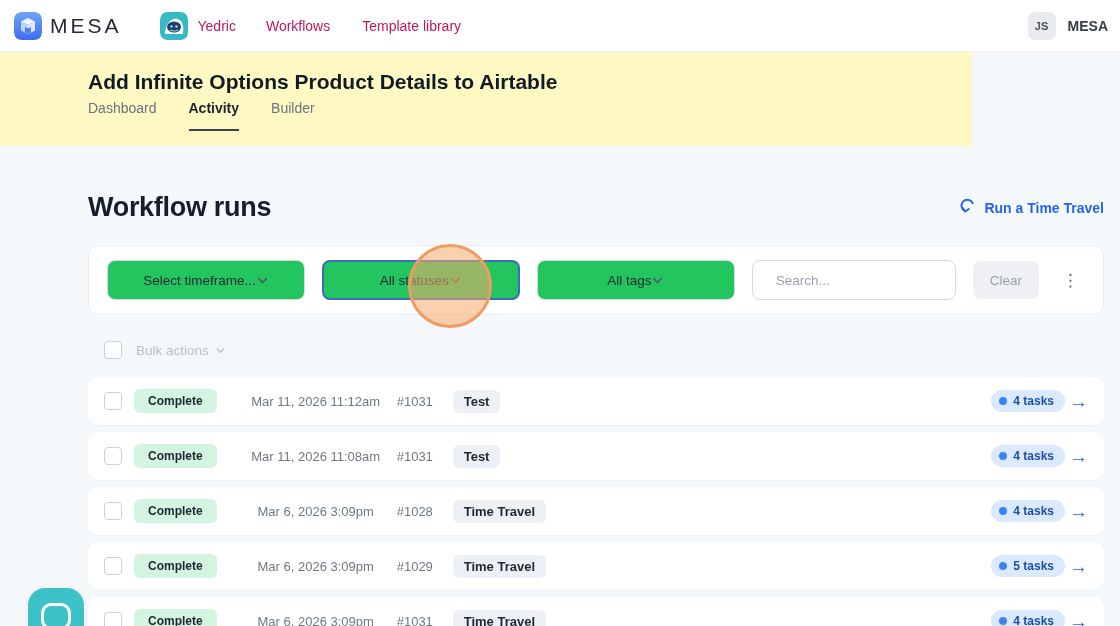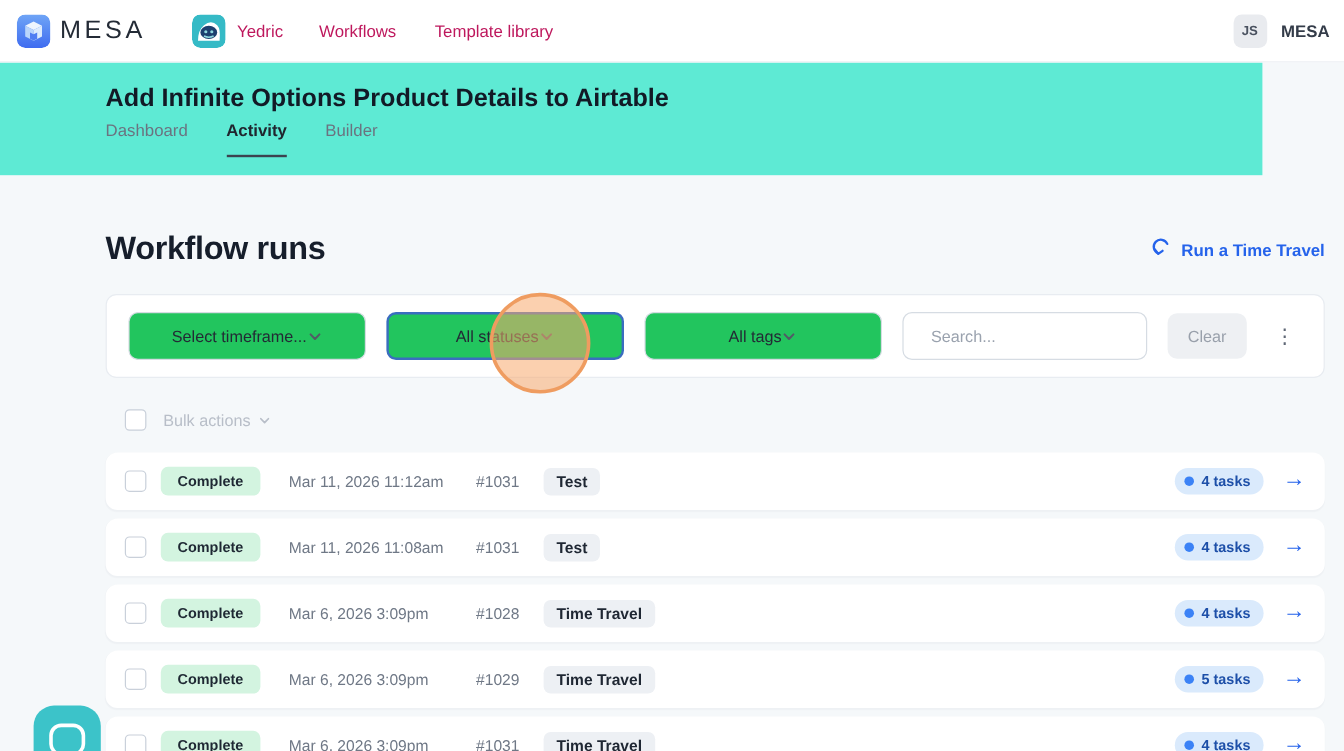--- a/index.html
+++ b/index.html
@@ -13,21 +13,21 @@
   .brand-text { font-size:21px; font-weight:500; letter-spacing:3px; color:#242b36; }
   .nav-account { display:flex; align-items:center; gap:10px; margin-right:30px; }
   .nav-link { font-size:14px; font-weight:500; color:#be185d; margin-right:32px; cursor:pointer; }
   .nav-right { margin-left:auto; display:flex; align-items:center; gap:12px; }
   .js-badge { width:28px; height:28px; border-radius:7px; background:#e9ebef; color:#4a5260;
     font-size:11px; font-weight:700; display:flex; align-items:center; justify-content:center; }
   .org-label { font-size:14px; font-weight:600; color:#343c49; padding-right:2px; }
   .logo-box, .avatar-box { width:28px; height:28px; border-radius:7px; flex:0 0 auto; }
 
   
-  .page-header { position:absolute; top:52px; left:0; width:1052px; height:94px; background:#5eead4; z-index:2; }
+  .page-header { position:absolute; top:52px; left:0; width:972px; height:94px; background:#fef9c3; z-index:2; }
   .page-title { position:absolute; left:88px; top:18px; font-size:21px; font-weight:800; color:#121a26; }
   .tabs { position:absolute; left:88px; bottom:15px; display:flex; gap:32px; }
   .tab { font-size:14px; color:#6b7380; padding-bottom:13px; cursor:pointer; border-bottom:2px solid transparent; }
   .tab.active { color:#20262f; font-weight:600; border-bottom-color:#3b434f; }
 
   
   .content { position:absolute; top:146px; left:88px; width:1016px; }
   .section-head { margin-top:46px; display:flex; align-items:center; justify-content:space-between; }
   .section-title { font-size:27px; font-weight:800; color:#161e2b; letter-spacing:-0.3px; }
   .tt-link { display:flex; align-items:center; gap:7px; color:#2563eb; font-size:14px; font-weight:700; cursor:pointer; }
@@ -56,25 +56,25 @@
   .bulk-row { margin-top:24px; display:flex; align-items:center; gap:14px; padding-left:16px; height:22px; }
   .checkbox { width:18px; height:18px; border:1.5px solid #c9d0da; border-radius:4px; background:#fff; flex:0 0 auto; cursor:pointer; }
   .bulk-label { font-size:13.5px; color:#b8bec8; display:flex; align-items:center; gap:6px; cursor:pointer; }
 
   
   .runs-list { margin-top:16px; display:flex; flex-direction:column; gap:7px; }
   .run-row { background:#ffffff; border-radius:10px; height:48px; display:flex; align-items:center;
     padding:0 16px; box-shadow:0 1px 1px rgba(20,30,50,0.03); cursor:pointer; }
   .status-pill { margin-left:12px; background:#d3f4e0; color:#1e2833; font-size:12px; font-weight:600;
     padding:5px 14px; border-radius:6px; }
-  .run-date { margin-left:24px; font-size:13px; color:#6f7886; width:150px; }
+  .run-date { margin-left:24px; font-size:13px; color:#6f7886; width:150px;text-align:center; }
   .run-id { margin-left:6px; font-size:13px; color:#6f7886; width:42px; }
   .trigger-pill { margin-left:14px; background:#edf0f4; color:#1f2733; font-size:13px; font-weight:700;
     padding:4px 11px; border-radius:6px; }
-  .row-right { margin-left:auto; display:flex; align-items:flex-start; gap:16px; }
+  .row-right { margin-left:auto; display:flex; align-items:center; gap:4px; }
   .tasks-pill { background:#daeafc; border-radius:999px; padding:4px 11px 4px 8px; display:flex; align-items:center; gap:6px; }
   .tasks-dot { width:8px; height:8px; border-radius:50%; background:#3b82f6; }
   .tasks-text { font-size:12px; font-weight:600; color:#1d4fa8; }
   .row-arrow { color:#2563eb; font-size:19px; font-weight:600; line-height:1; }
 
   
   .chat-bubble { position:absolute; left:28px; top:588px; width:56px; height:56px; border-radius:17px;
     background:#3cc3c9; z-index:7; cursor:pointer; }
   .chat-bubble .chat-glyph { position:absolute; left:13px; top:15px; width:30px; height:27px;
     border:3px solid #ffffff; border-radius:10px; }

